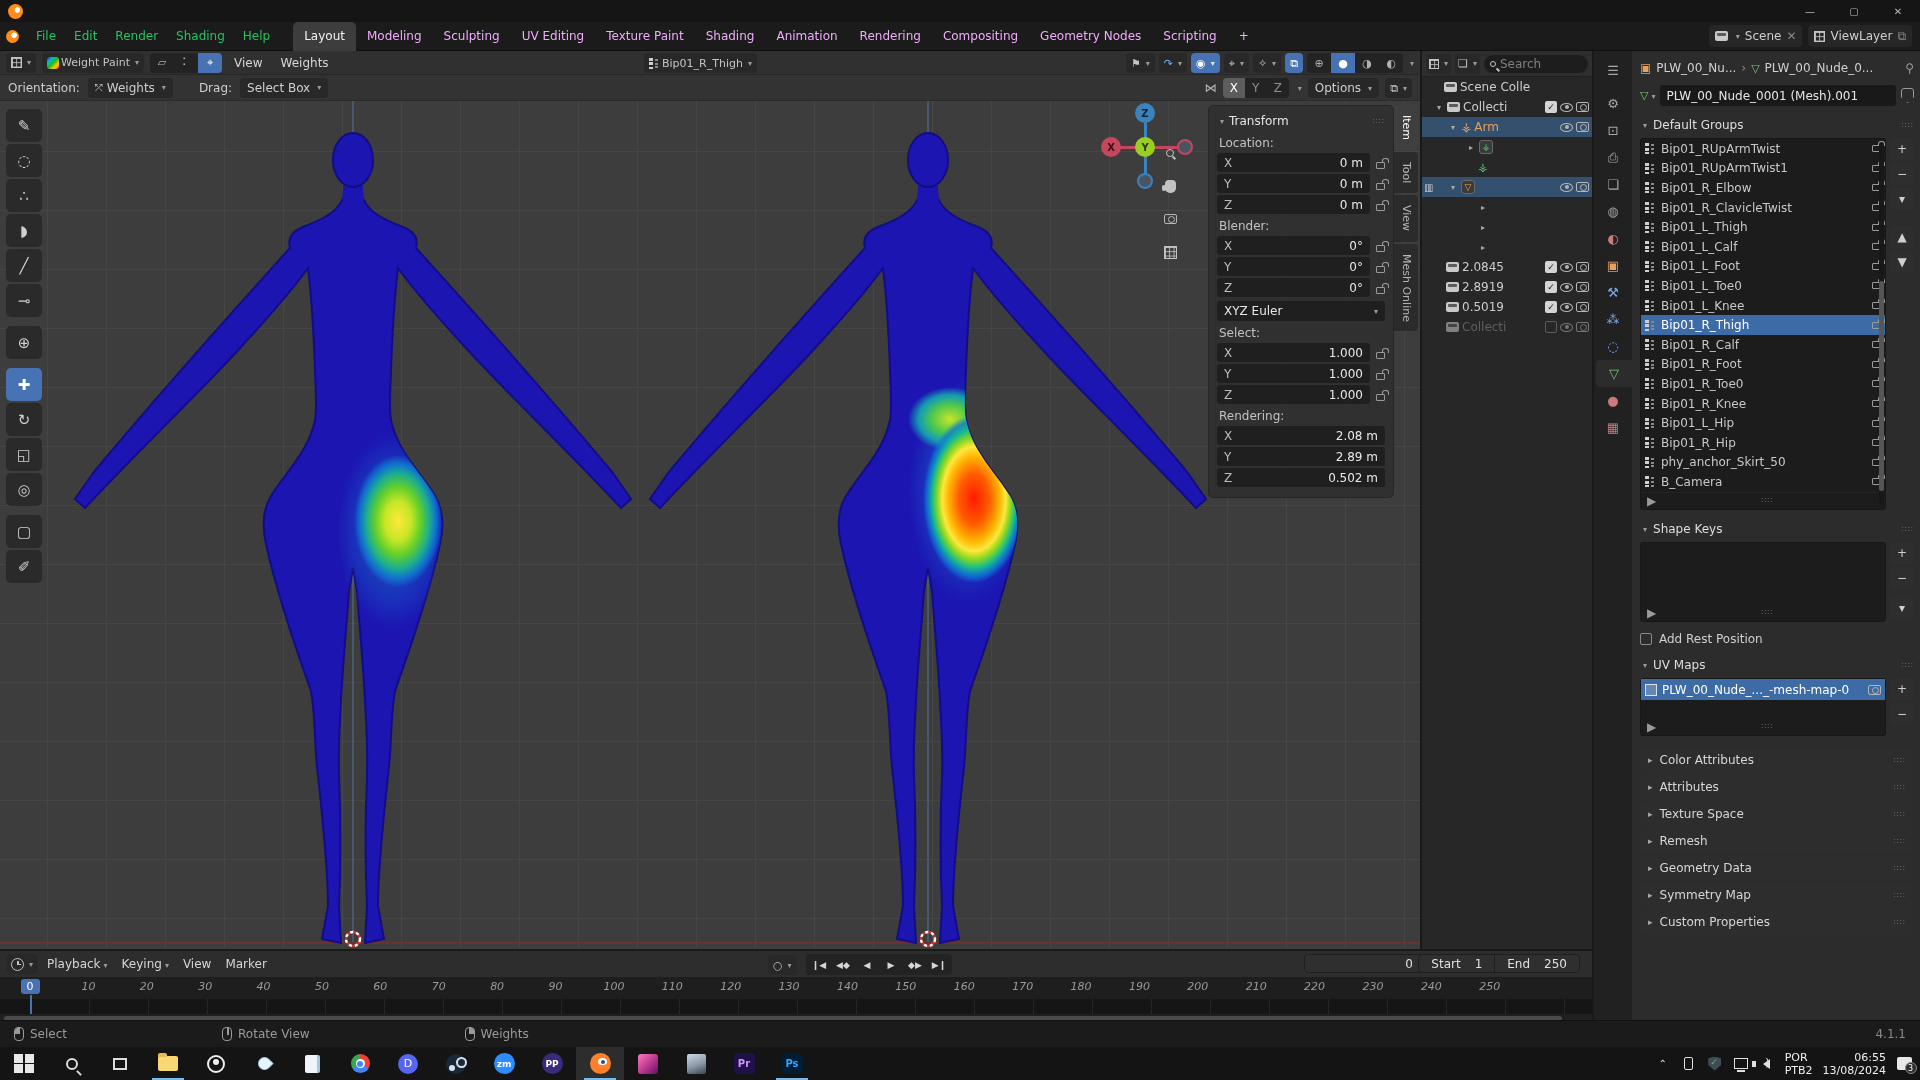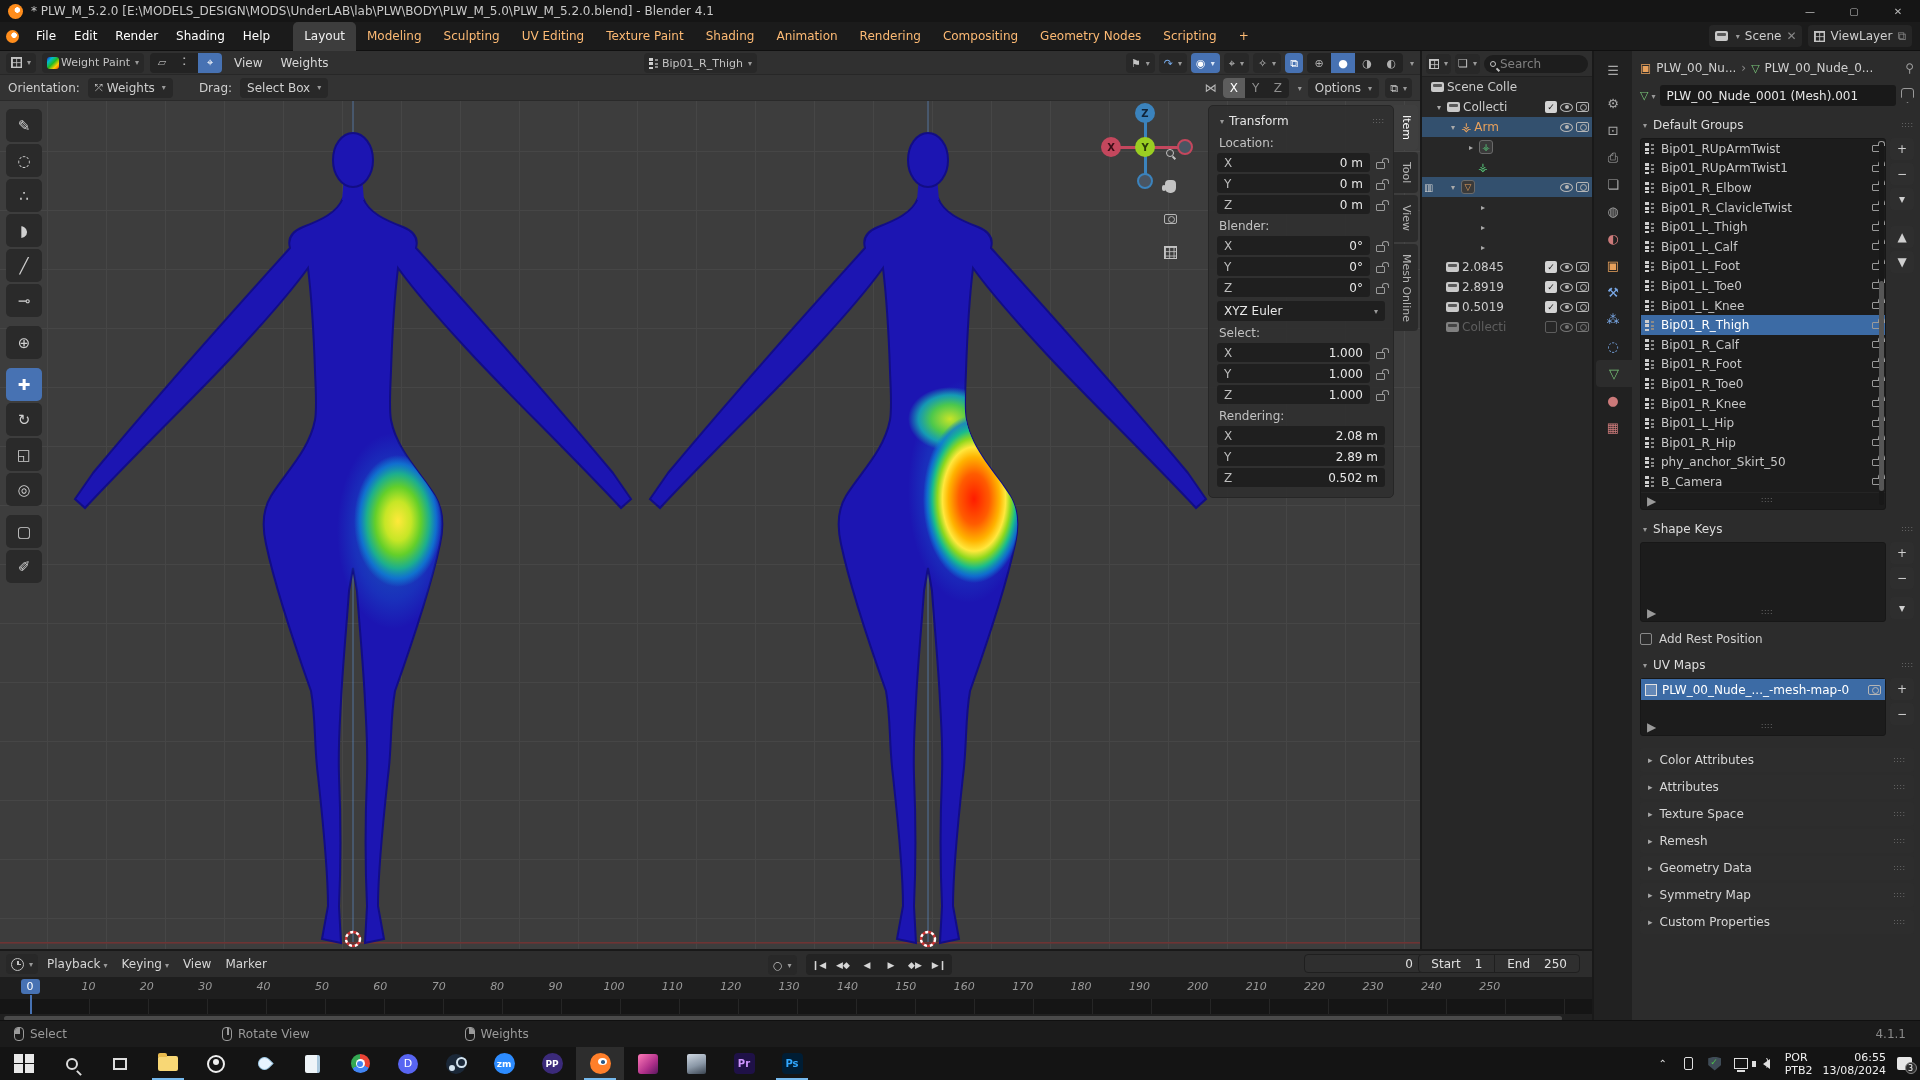--- a/index.html
+++ b/index.html
@@ -40,22 +40,22 @@
   
   #titlebar { position:absolute; left:0; top:0; width:1920px; height:22px; background:#151515;
     display:flex; align-items:center; padding-left:8px; color:#c9c9c9; font-size:12px; }
   .blogo { width:15px; height:15px; border-radius:50%; background:radial-gradient(circle at 62% 40%, #fff 0 2.5px, #ff8d1c 3px 100%); margin-right:8px; }
   #winbtns { position:absolute; right:0; top:0; height:22px; display:flex; }
   #winbtns span { width:44px; height:22px; display:flex; align-items:center; justify-content:center; color:#bbb; font-size:10px; }
 
   
   #menubar { position:absolute; left:0; top:22px; width:1920px; height:29px; background:#1b1b1b;
     display:flex; align-items:center; padding-left:6px; border-bottom:1px solid #101010; }
-  #menubar .menu { padding:0 9px; color:#ffffff; }
-  #menubar .ws { padding:0 11px; height:29px; display:flex; align-items:center; color:#fdba74; }
+  #menubar .menu { padding:0 9px; color:#22c55e; }
+  #menubar .ws { padding:0 11px; height:29px; display:flex; align-items:center; color:#f0abfc; }
   #menubar .ws.active { background:#3d3d3d; color:#f0f0f0; border-radius:5px 5px 0 0; }
   #mb-right { position:absolute; right:8px; top:3px; display:flex; align-items:center; gap:6px; }
   .mb-widget { background:#262626; border-radius:4px; height:22px; display:flex; align-items:center; padding:0 6px; gap:5px; }
 
   
   #viewport { position:absolute; left:0; top:51px; width:1420px; height:898px; background:#3d3d3d; }
   #vph1 { position:absolute; left:0; top:0; width:1420px; height:24px; background:#303030;
     display:flex; align-items:center; padding:0 6px; gap:6px; border-bottom:1px solid #272727; }
   #vph2 { position:absolute; left:0; top:24px; width:1420px; height:26px; background:#333333;
     display:flex; align-items:center; padding:0 8px; gap:8px; border-bottom:1px solid #2a2a2a; }
@@ -255,21 +255,20 @@
   .tr-note i { position:absolute; right:-5px; bottom:-4px; width:12px; height:12px; background:#2d2d2d; border:1px solid #888; border-radius:50%;
     font-style:normal; font-size:8px; color:#fff; display:flex; align-items:center; justify-content:center; }
 </style>
 </head>
 <body>
 
 <div id="app">
 
   <div id="titlebar">
     <span class="blogo"></span>
-    <span>* PLW_M_5.2.0 [E:\MODELS_DESIGN\MODS\UnderLAB\lab\PLW\BODY\PLW_M_5.0\PLW_M_5.2.0.blend] - Blender 4.1</span>
     <div id="winbtns">
       <span>—</span>
       <span>▢</span>
       <span>✕</span>
     </div>
   </div>
 
   <div id="menubar">
     <span class="blogo" style="width:13px;height:13px;"></span>
     <span>
@@ -641,21 +640,21 @@
       <span class="icobtn" style="padding:0 3px">
           <span class="gridi" style="width:10px;height:10px"></span>
           <span class="chev">▾</span>
         </span>
       <span class="icobtn" style="padding:0 3px">❏<span class="chev">▾</span></span>
       <span class="ol-search">
         <span class="magi" style="width:6px;height:6px"></span>
         <span>Search</span>
       </span>
     </div>
-    <div class="ol-row" style="padding-left:9px">
+    <div class="ol-row" style="padding-left:22px">
       <span class="coli"></span>
       <span class="lbl">Scene Colle</span>
     </div>
     <div class="ol-row" style="padding-left:12px">
       <span class="exp">▾</span>
         <span class="coli"></span>
       <span class="lbl">Collecti</span>
         <span class="sp"></span>
       <span class="cbx">✓</span>
       <span class="eyei"></span>

